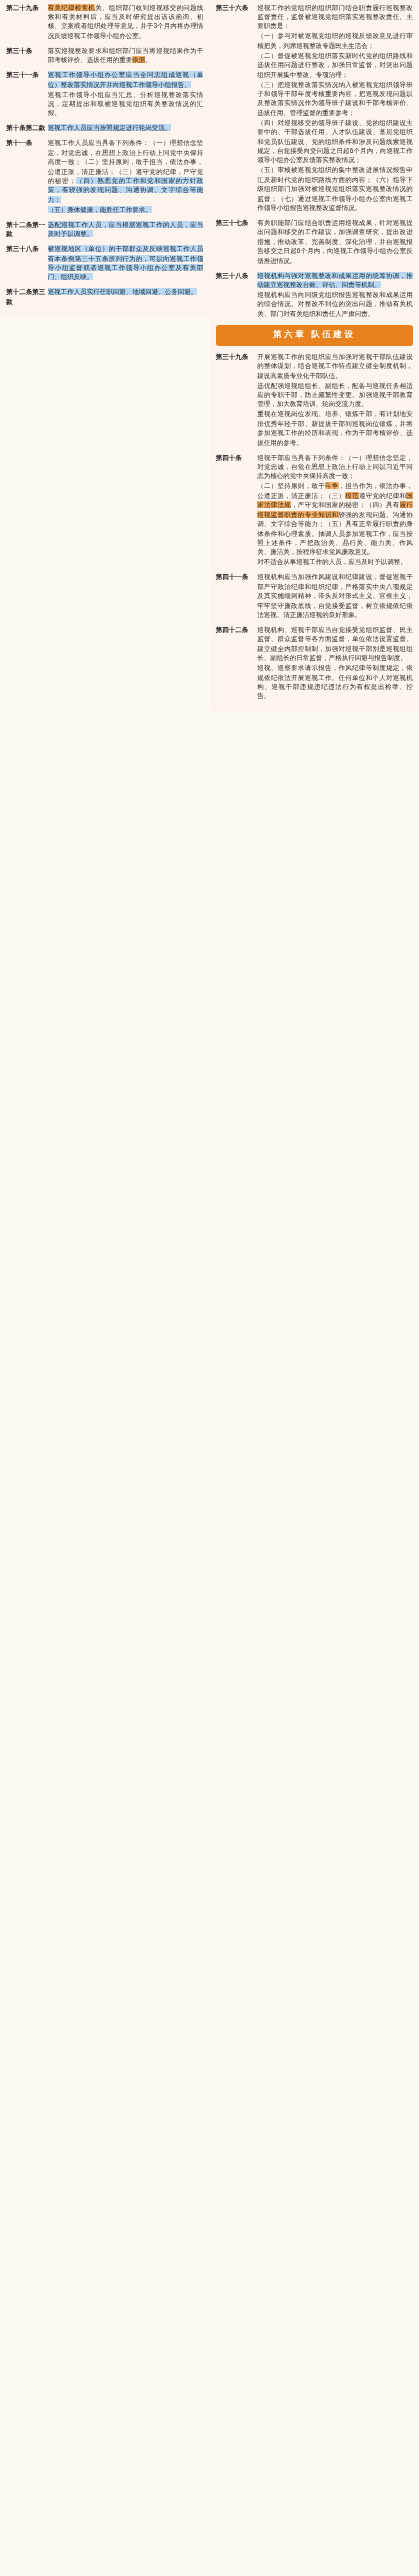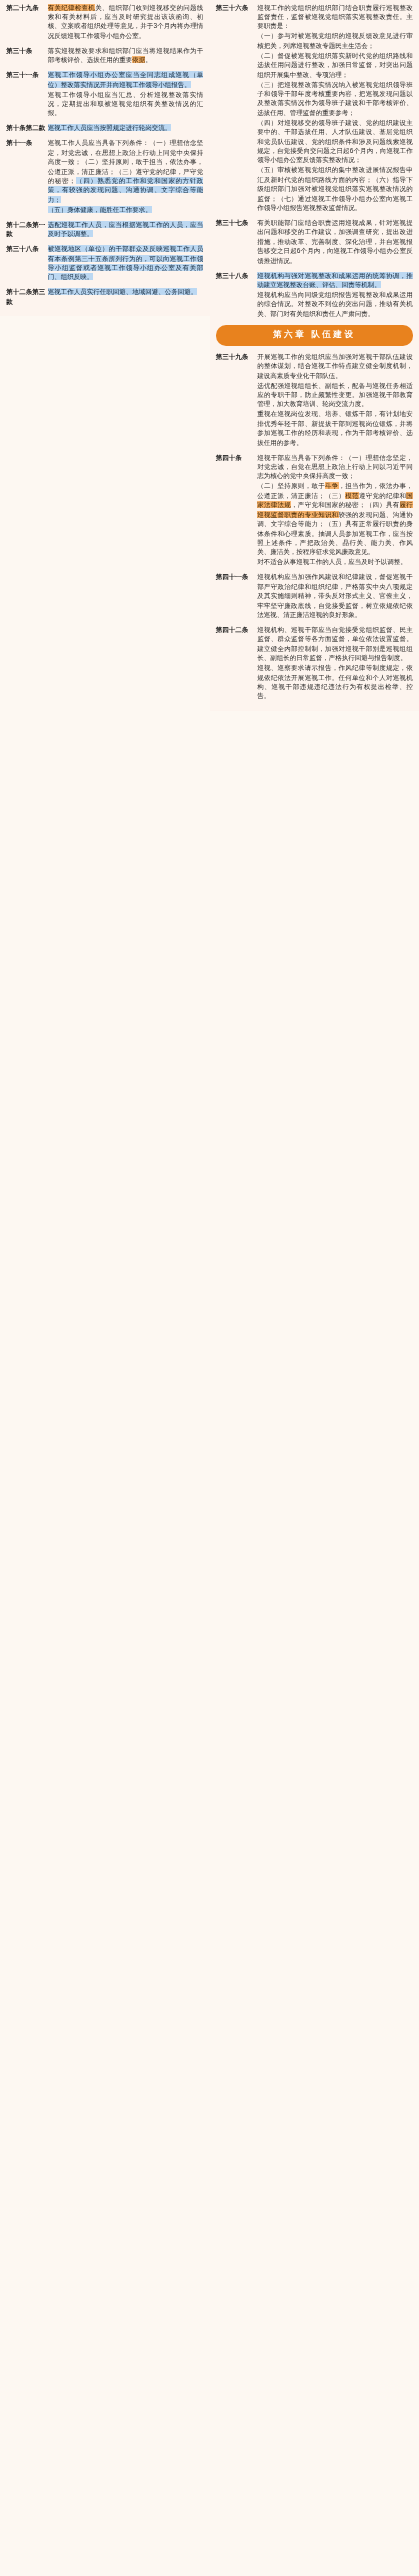--- a/index.html
+++ b/index.html
@@ -76,21 +76,21 @@
   }
   .chapter-banner {
     background: #e8821e;
     color: #ffffff;
     font-size: 8.6px;
     font-weight: bold;
     letter-spacing: 2.5px;
     text-align: center;
     padding: 4.3px 0 4.3px 0;
     margin: 6.2px 0 6.2px 0;
-    border-radius: 10px;
+    border-radius: 3px;
   }
   .col-inner { display: block; }
 </style>
 </head>
 <body>
 
 <div class="page">
   <div class="columns">
 
     <div class="col col-left">

